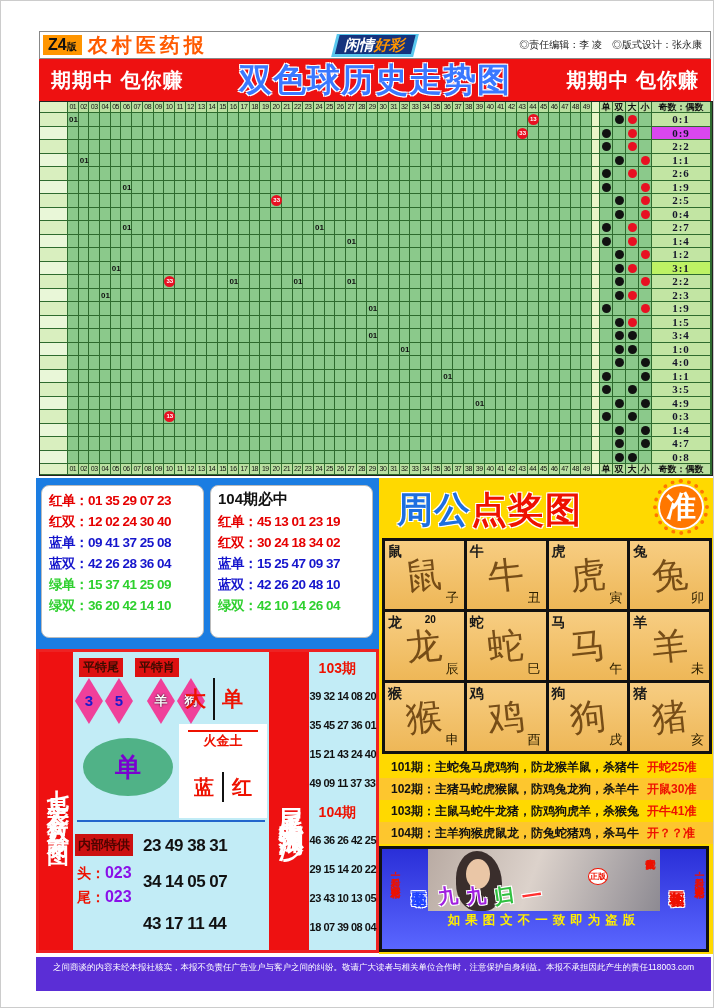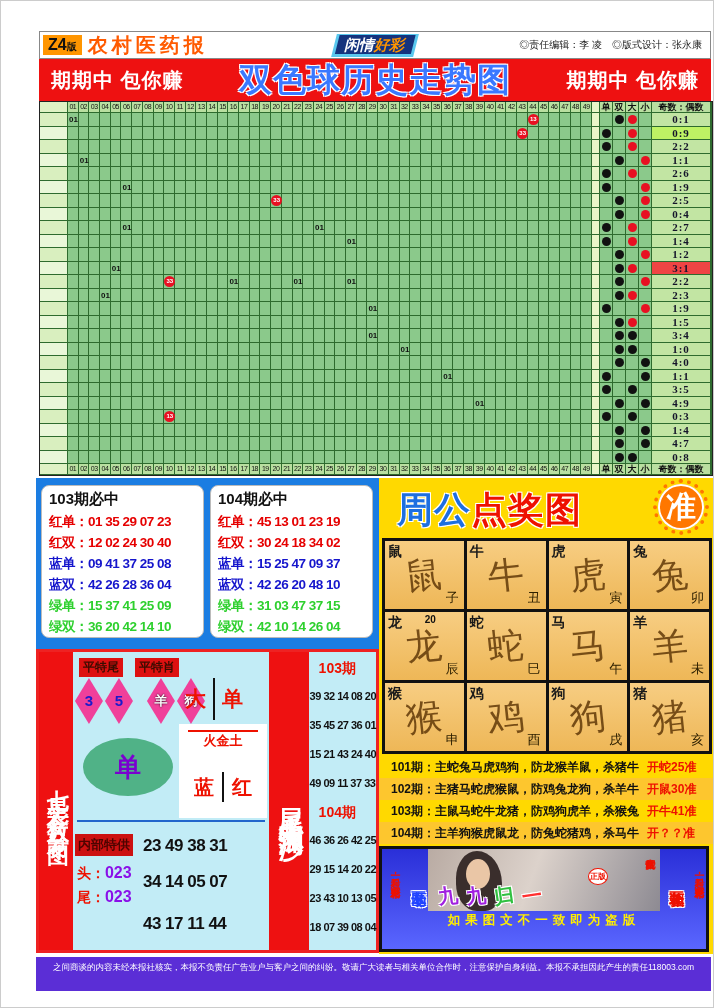--- a/index.html
+++ b/index.html
@@ -280,21 +280,21 @@
       <div class="gcell" style="left: 498.531px; top: 24.5px; width: 9.69388px; height: 12.5px; background: rgb(139, 201, 139);"></div>
       <div class="gcell" style="left: 509.224px; top: 24.5px; width: 9.69388px; height: 12.5px; background: rgb(139, 201, 139);"></div>
       <div class="gcell" style="left: 519.918px; top: 24.5px; width: 9.69388px; height: 12.5px; background: rgb(139, 201, 139);"></div>
       <div class="gcell" style="left: 530.612px; top: 24.5px; width: 9.69388px; height: 12.5px; background: rgb(139, 201, 139);"></div>
       <div class="gcell" style="left: 541.306px; top: 24.5px; width: 9.69388px; height: 12.5px; background: rgb(139, 201, 139);"></div>
       <div class="gcell" style="left: 552px; top: 24.5px; width: 7px; height: 12.5px; background: rgb(233, 246, 200);"></div>
       <div class="gcell" style="left: 560px; top: 24.5px; width: 12px; height: 12.5px; background: rgb(139, 201, 139);"></div>
       <div class="gcell" style="left: 573px; top: 24.5px; width: 12px; height: 12.5px; background: rgb(139, 201, 139);"></div>
       <div class="gcell" style="left: 586px; top: 24.5px; width: 12px; height: 12.5px; background: rgb(139, 201, 139);"></div>
       <div class="gcell" style="left: 599px; top: 24.5px; width: 12px; height: 12.5px; background: rgb(139, 201, 139);"></div>
-      <div class="gcell gratio" style="left: 612px; top: 24.5px; width: 58px; height: 12.5px; background: #bef264;">0:9</div>
+      <div class="gcell gratio" style="left: 612px; top: 24.5px; width: 58px; height: 12.5px; background: #d946ef;">0:9</div>
       <div class="dot" style="left: 562px; top: 26.75px; background: rgb(17, 17, 17);"></div>
       <div class="dot" style="left: 588px; top: 26.75px; background: rgb(232, 16, 34);"></div>
       <div class="gcell" style="left: 0px; top: 38px; width: 27px; height: 12.5px; background: rgb(217, 239, 191);"></div>
       <div class="gcell" style="left: 28px; top: 38px; width: 9.69388px; height: 12.5px; background: rgb(139, 201, 139);"></div>
       <div class="gcell" style="left: 38.6939px; top: 38px; width: 9.69388px; height: 12.5px; background: rgb(139, 201, 139);"></div>
       <div class="gcell" style="left: 49.3878px; top: 38px; width: 9.69388px; height: 12.5px; background: rgb(139, 201, 139);"></div>
       <div class="gcell" style="left: 60.0816px; top: 38px; width: 9.69388px; height: 12.5px; background: rgb(139, 201, 139);"></div>
       <div class="gcell" style="left: 70.7755px; top: 38px; width: 9.69388px; height: 12.5px; background: rgb(139, 201, 139);"></div>
       <div class="gcell" style="left: 81.4694px; top: 38px; width: 9.69388px; height: 12.5px; background: rgb(139, 201, 139);"></div>
       <div class="gcell" style="left: 92.1633px; top: 38px; width: 9.69388px; height: 12.5px; background: rgb(139, 201, 139);"></div>
@@ -860,21 +860,21 @@
       <div class="gcell" style="left: 498.531px; top: 159.5px; width: 9.69388px; height: 12.5px; background: rgb(139, 201, 139);"></div>
       <div class="gcell" style="left: 509.224px; top: 159.5px; width: 9.69388px; height: 12.5px; background: rgb(139, 201, 139);"></div>
       <div class="gcell" style="left: 519.918px; top: 159.5px; width: 9.69388px; height: 12.5px; background: rgb(139, 201, 139);"></div>
       <div class="gcell" style="left: 530.612px; top: 159.5px; width: 9.69388px; height: 12.5px; background: rgb(139, 201, 139);"></div>
       <div class="gcell" style="left: 541.306px; top: 159.5px; width: 9.69388px; height: 12.5px; background: rgb(139, 201, 139);"></div>
       <div class="gcell" style="left: 552px; top: 159.5px; width: 7px; height: 12.5px; background: rgb(233, 246, 200);"></div>
       <div class="gcell" style="left: 560px; top: 159.5px; width: 12px; height: 12.5px; background: rgb(139, 201, 139);"></div>
       <div class="gcell" style="left: 573px; top: 159.5px; width: 12px; height: 12.5px; background: rgb(139, 201, 139);"></div>
       <div class="gcell" style="left: 586px; top: 159.5px; width: 12px; height: 12.5px; background: rgb(139, 201, 139);"></div>
       <div class="gcell" style="left: 599px; top: 159.5px; width: 12px; height: 12.5px; background: rgb(139, 201, 139);"></div>
-      <div class="gcell gratio" style="left: 612px; top: 159.5px; width: 58px; height: 12.5px; background: #ef4444;">3:1</div>
+      <div class="gcell gratio" style="left: 612px; top: 159.5px; width: 58px; height: 12.5px; background: #bef264;">3:1</div>
       <div class="dot" style="left: 575px; top: 161.75px; background: rgb(17, 17, 17);"></div>
       <div class="dot" style="left: 588px; top: 161.75px; background: rgb(232, 16, 34);"></div>
       <div class="gcell" style="left: 0px; top: 173px; width: 27px; height: 12.5px; background: rgb(217, 239, 191);"></div>
       <div class="gcell" style="left: 28px; top: 173px; width: 9.69388px; height: 12.5px; background: rgb(139, 201, 139);"></div>
       <div class="gcell" style="left: 38.6939px; top: 173px; width: 9.69388px; height: 12.5px; background: rgb(139, 201, 139);"></div>
       <div class="gcell" style="left: 49.3878px; top: 173px; width: 9.69388px; height: 12.5px; background: rgb(139, 201, 139);"></div>
       <div class="gcell" style="left: 60.0816px; top: 173px; width: 9.69388px; height: 12.5px; background: rgb(139, 201, 139);"></div>
       <div class="gcell" style="left: 70.7755px; top: 173px; width: 9.69388px; height: 12.5px; background: rgb(139, 201, 139);"></div>
       <div class="gcell" style="left: 81.4694px; top: 173px; width: 9.69388px; height: 12.5px; background: rgb(139, 201, 139);"></div>
       <div class="gcell" style="left: 92.1633px; top: 173px; width: 9.69388px; height: 12.5px; background: rgb(139, 201, 139);"></div>
@@ -1757,35 +1757,33 @@
       <div class="mark01" style="left: 328.429px; top: 230px;">01</div>
       <div class="mark01" style="left: 360.51px; top: 243.5px;">01</div>
       <div class="mark01" style="left: 403.286px; top: 270.5px;">01</div>
       <div class="mark01" style="left: 435.367px; top: 297.5px;">01</div>
       <div class="ball" style="left: 124.245px; top: 309px;">13</div>
     </div>
 
   <div class="abs blue-zone">
     <div class="pred-wrap">
         <div class="pred-box">
-          <div class="pred-title">103期必中</div>
           <div class="pred-line" style="color: rgb(230, 0, 0);">红单：01 35 29 07 23</div>
           <div class="pred-line" style="color: rgb(230, 0, 0);">红双：12 02 24 30 40</div>
           <div class="pred-line" style="color: rgb(21, 21, 204);">蓝单：09 41 37 25 08</div>
           <div class="pred-line" style="color: rgb(21, 21, 204);">蓝双：42 26 28 36 04</div>
           <div class="pred-line" style="color: rgb(46, 208, 46);">绿单：15 37 41 25 09</div>
           <div class="pred-line" style="color: rgb(46, 208, 46);">绿双：36 20 42 14 10</div>
         </div>
         <div class="pred-box">
           <div class="pred-title">104期必中</div>
           <div class="pred-line" style="color: rgb(230, 0, 0);">红单：45 13 01 23 19</div>
           <div class="pred-line" style="color: rgb(230, 0, 0);">红双：30 24 18 34 02</div>
           <div class="pred-line" style="color: rgb(21, 21, 204);">蓝单：15 25 47 09 37</div>
           <div class="pred-line" style="color: rgb(21, 21, 204);">蓝双：42 26 20 48 10</div>
-          <div class="pred-line" style="color: rgb(46, 208, 46);">绿单：31 03 47 37 15</div>
           <div class="pred-line" style="color: rgb(46, 208, 46);">绿双：42 10 14 26 04</div>
         </div>
       </div>
   </div>
 
   <div class="abs right-zone">
     <div class="zg-banner">
       <div class="zg-title outline-w">
         <span class="blue">周公</span><span class="red">点奖图</span>
       </div>

